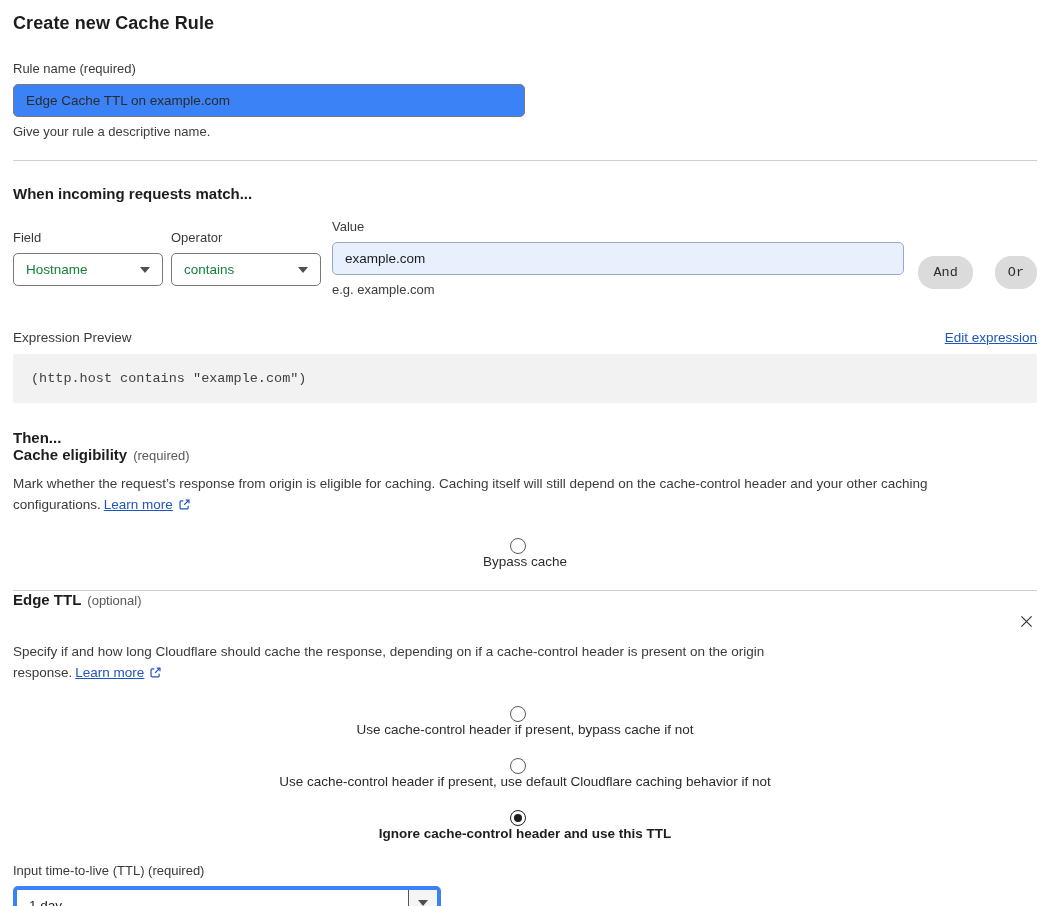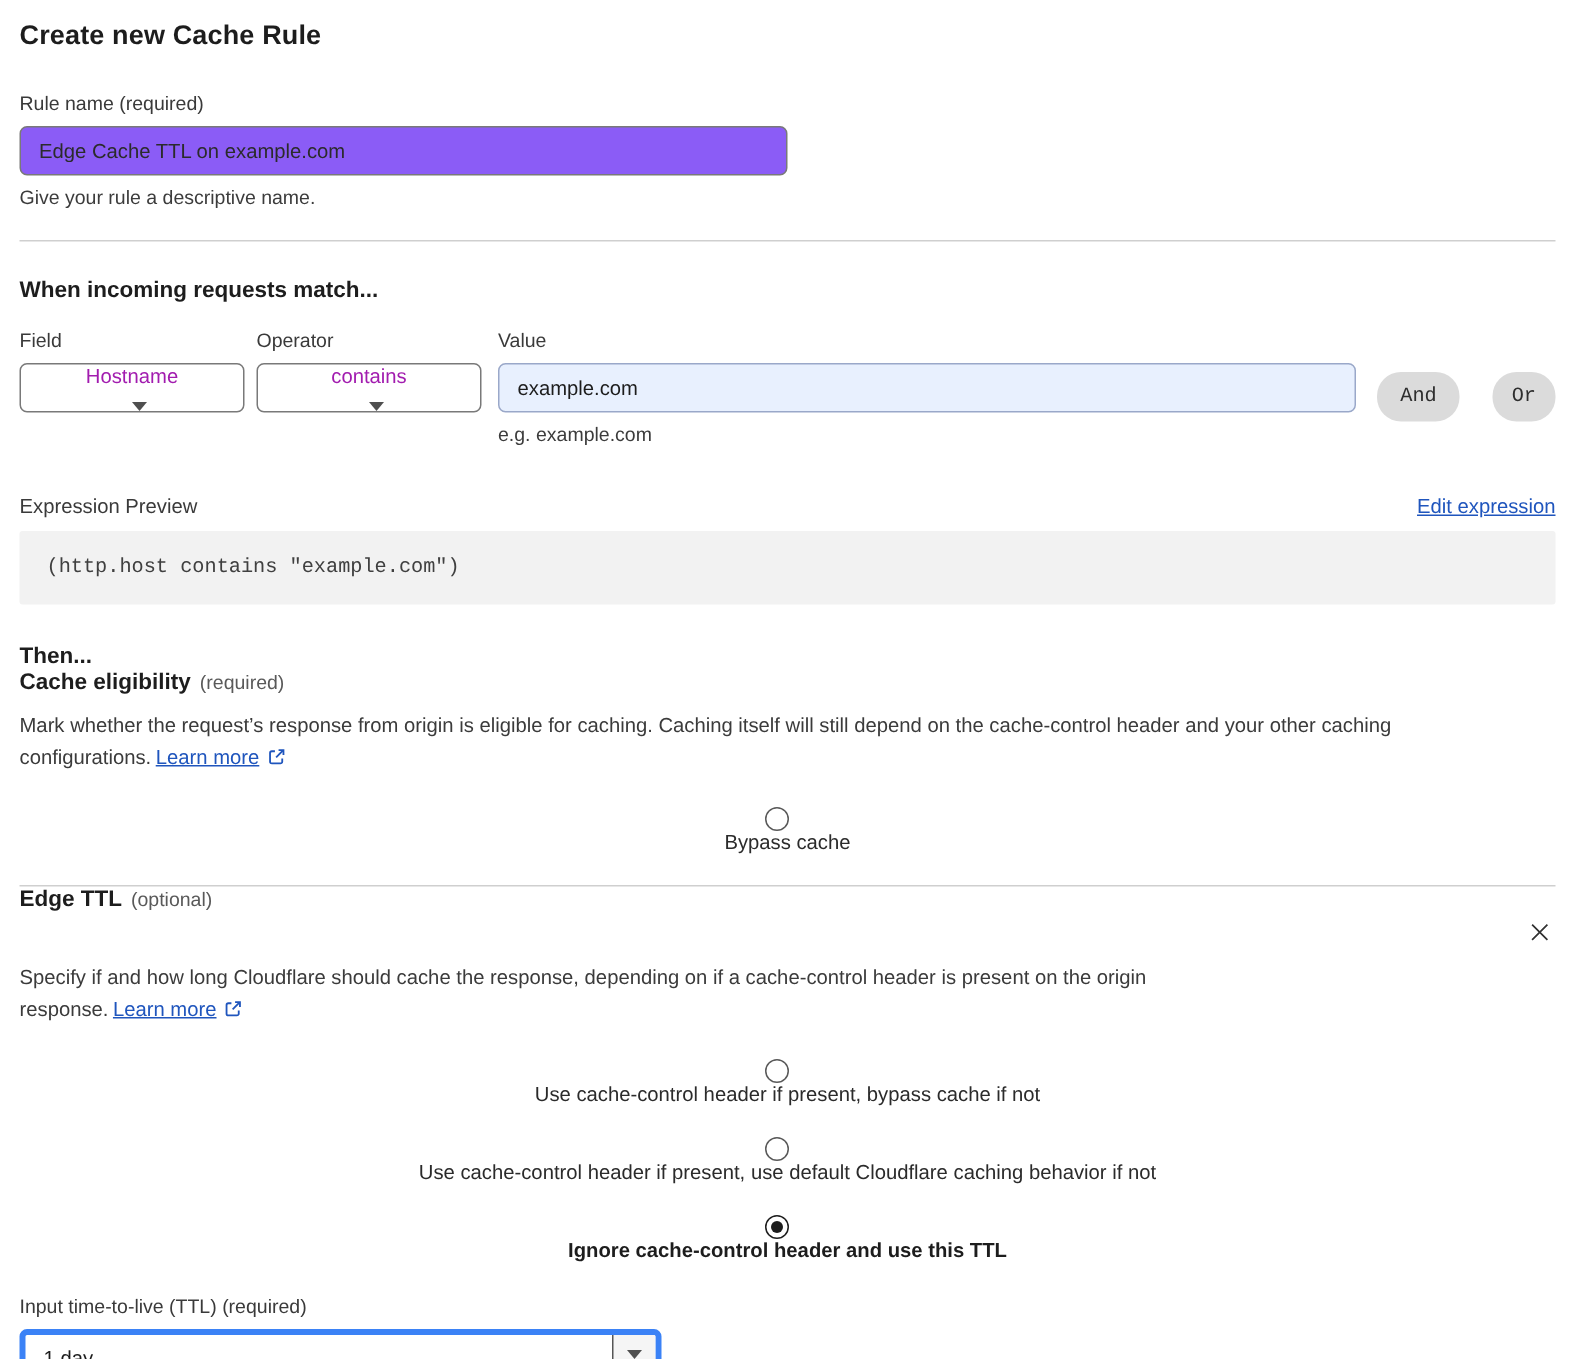--- a/index.html
+++ b/index.html
@@ -13,36 +13,36 @@
   .page { padding: 13px 21px 20px 13px; }
 
   h1.page-title {
     font-size: 18px; font-weight: 700; color: #1d1d1d;
     margin: 0 0 27px 0; letter-spacing: .1px;
   }
   .field-label { display: block; font-size: 13px; color: #3a3a3a; margin-bottom: 8px; }
 
   .text-input {
     display: block; height: 33px; border: 1px solid #797979; border-radius: 5px;
-    padding: 0 12px; font-size: 13.5px; color: #2b2b2b; background: #8b5cf6; outline: none;
+    padding: 0 12px; font-size: 13.5px; color: #2b2b2b; background: #3b82f6; outline: none;
     font-family: "Liberation Sans", sans-serif;
   }
   .rule-name-input { width: 512px; }
   .helper-text { font-size: 13px; color: #3c3c3c; margin: 7px 0 0 0; }
 
   hr.divider { border: none; border-top: 1px solid #cfcfcf; margin: 21px 0 0 0; }
 
   h2.section-heading { font-size: 15px; font-weight: 700; color: #1d1d1d; margin: 24px 0 17px 0; }
 
-  .match-row { display: flex; align-items: flex-start; }
+  .match-row { display: flex; align-items: center; }
   .match-col { margin-right: 8px; }
   .select-control {
     height: 33px; border: 1px solid #797979; border-radius: 5px; background: #fff;
     display: flex; align-items: center; justify-content: space-between;
-    padding: 0 12px; font-size: 13.5px; color: #a21caf; cursor: pointer; flex-direction: column;
+    padding: 0 12px; font-size: 13.5px; color: #15803d; cursor: pointer;
   }
   .w150 { width: 150px; }
   .caret-down {
     width: 0; height: 0; border-left: 5px solid transparent; border-right: 5px solid transparent;
     border-top: 6px solid #4f4f4f; display: inline-block; margin-left: 10px; flex: none;
   }
   .value-col { flex: 1; margin-left: 3px; margin-right: 14px; }
   .value-input {
     width: 100%; background: #e8f0fe; border-color: #9aa8c9; color: #1d1d1d;
   }

